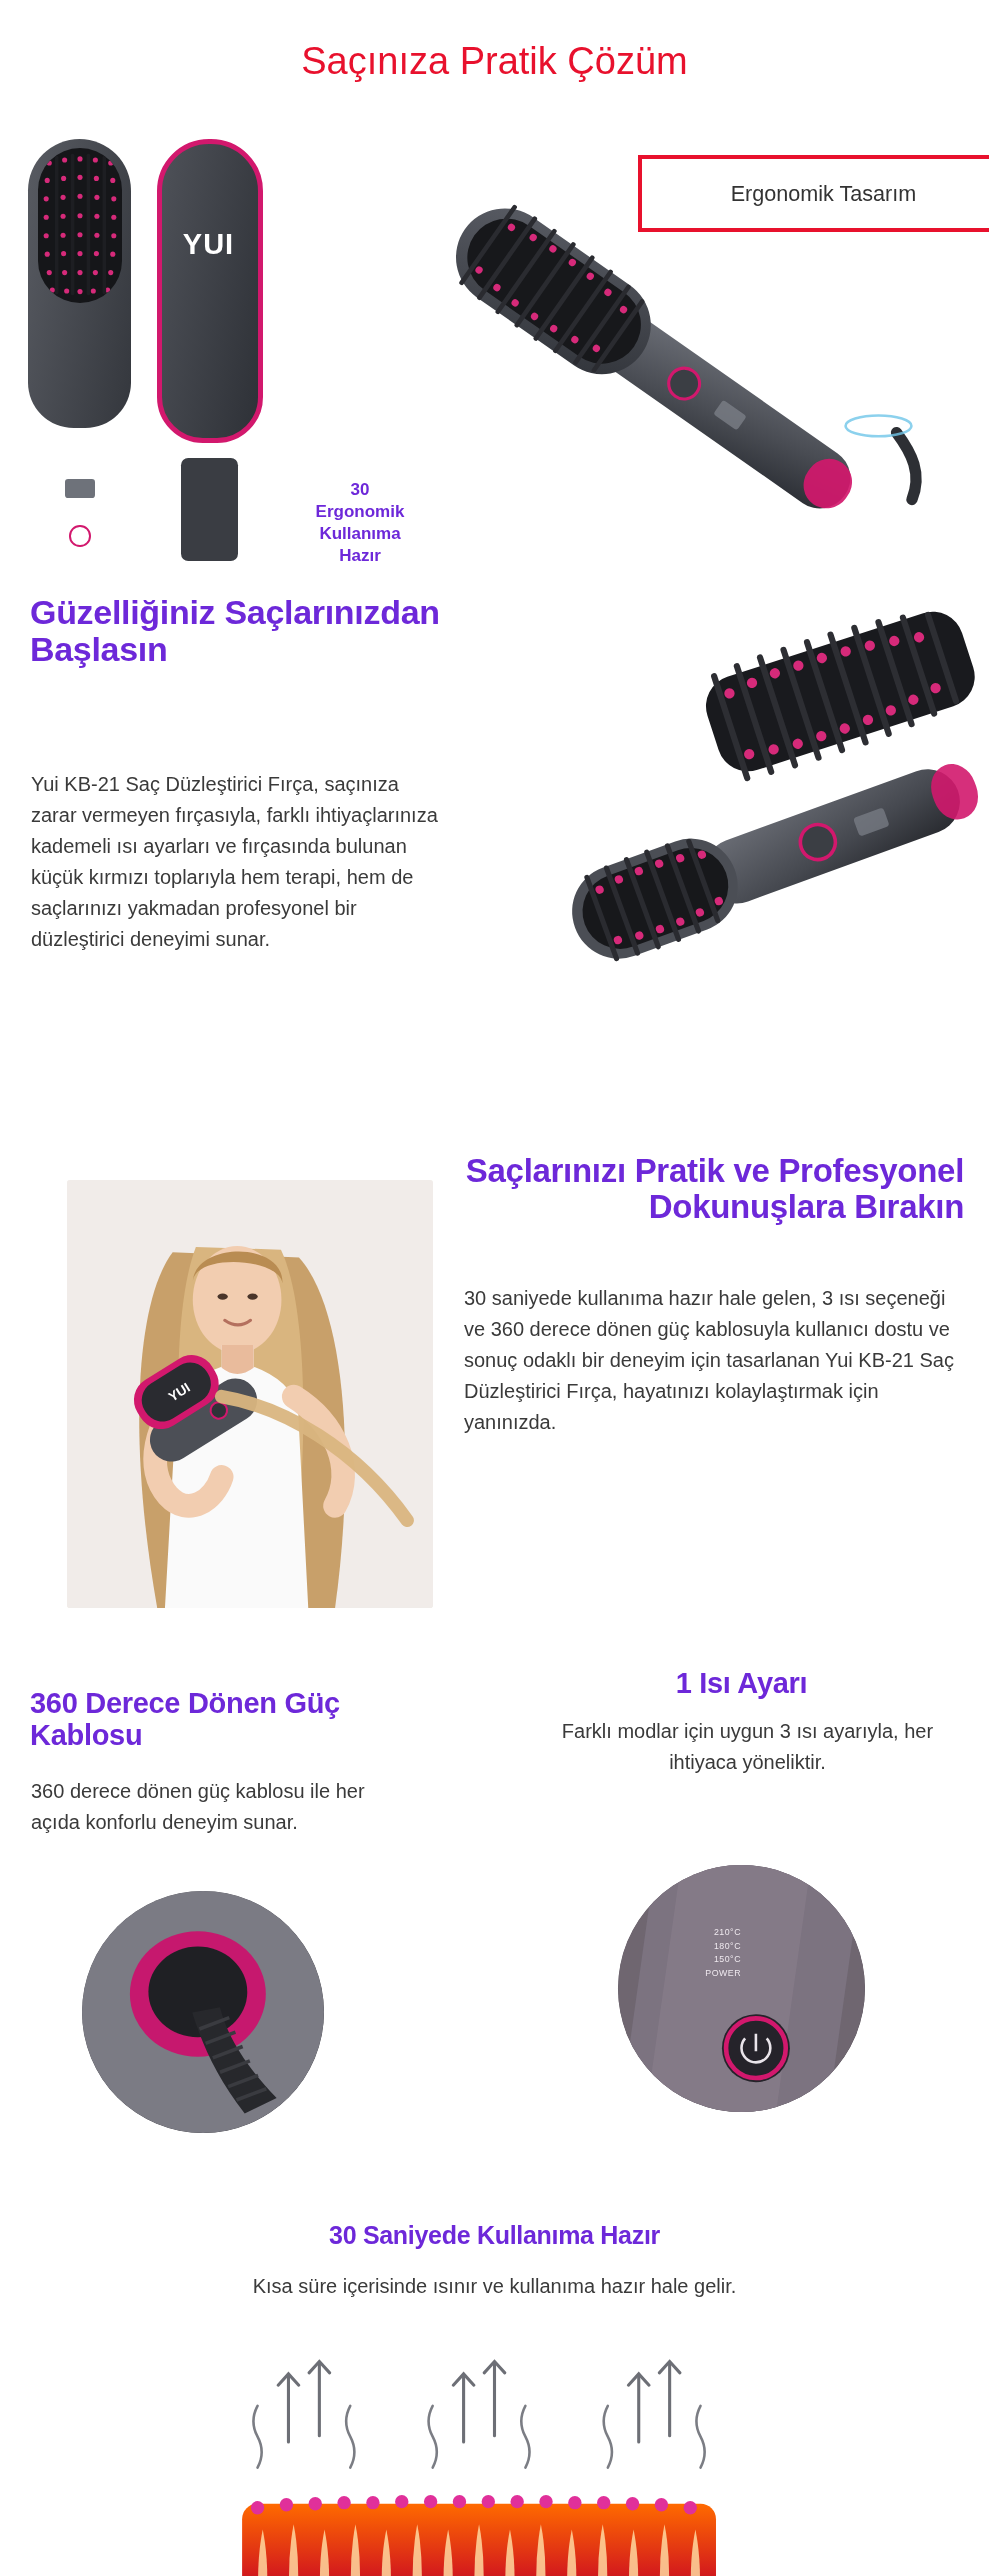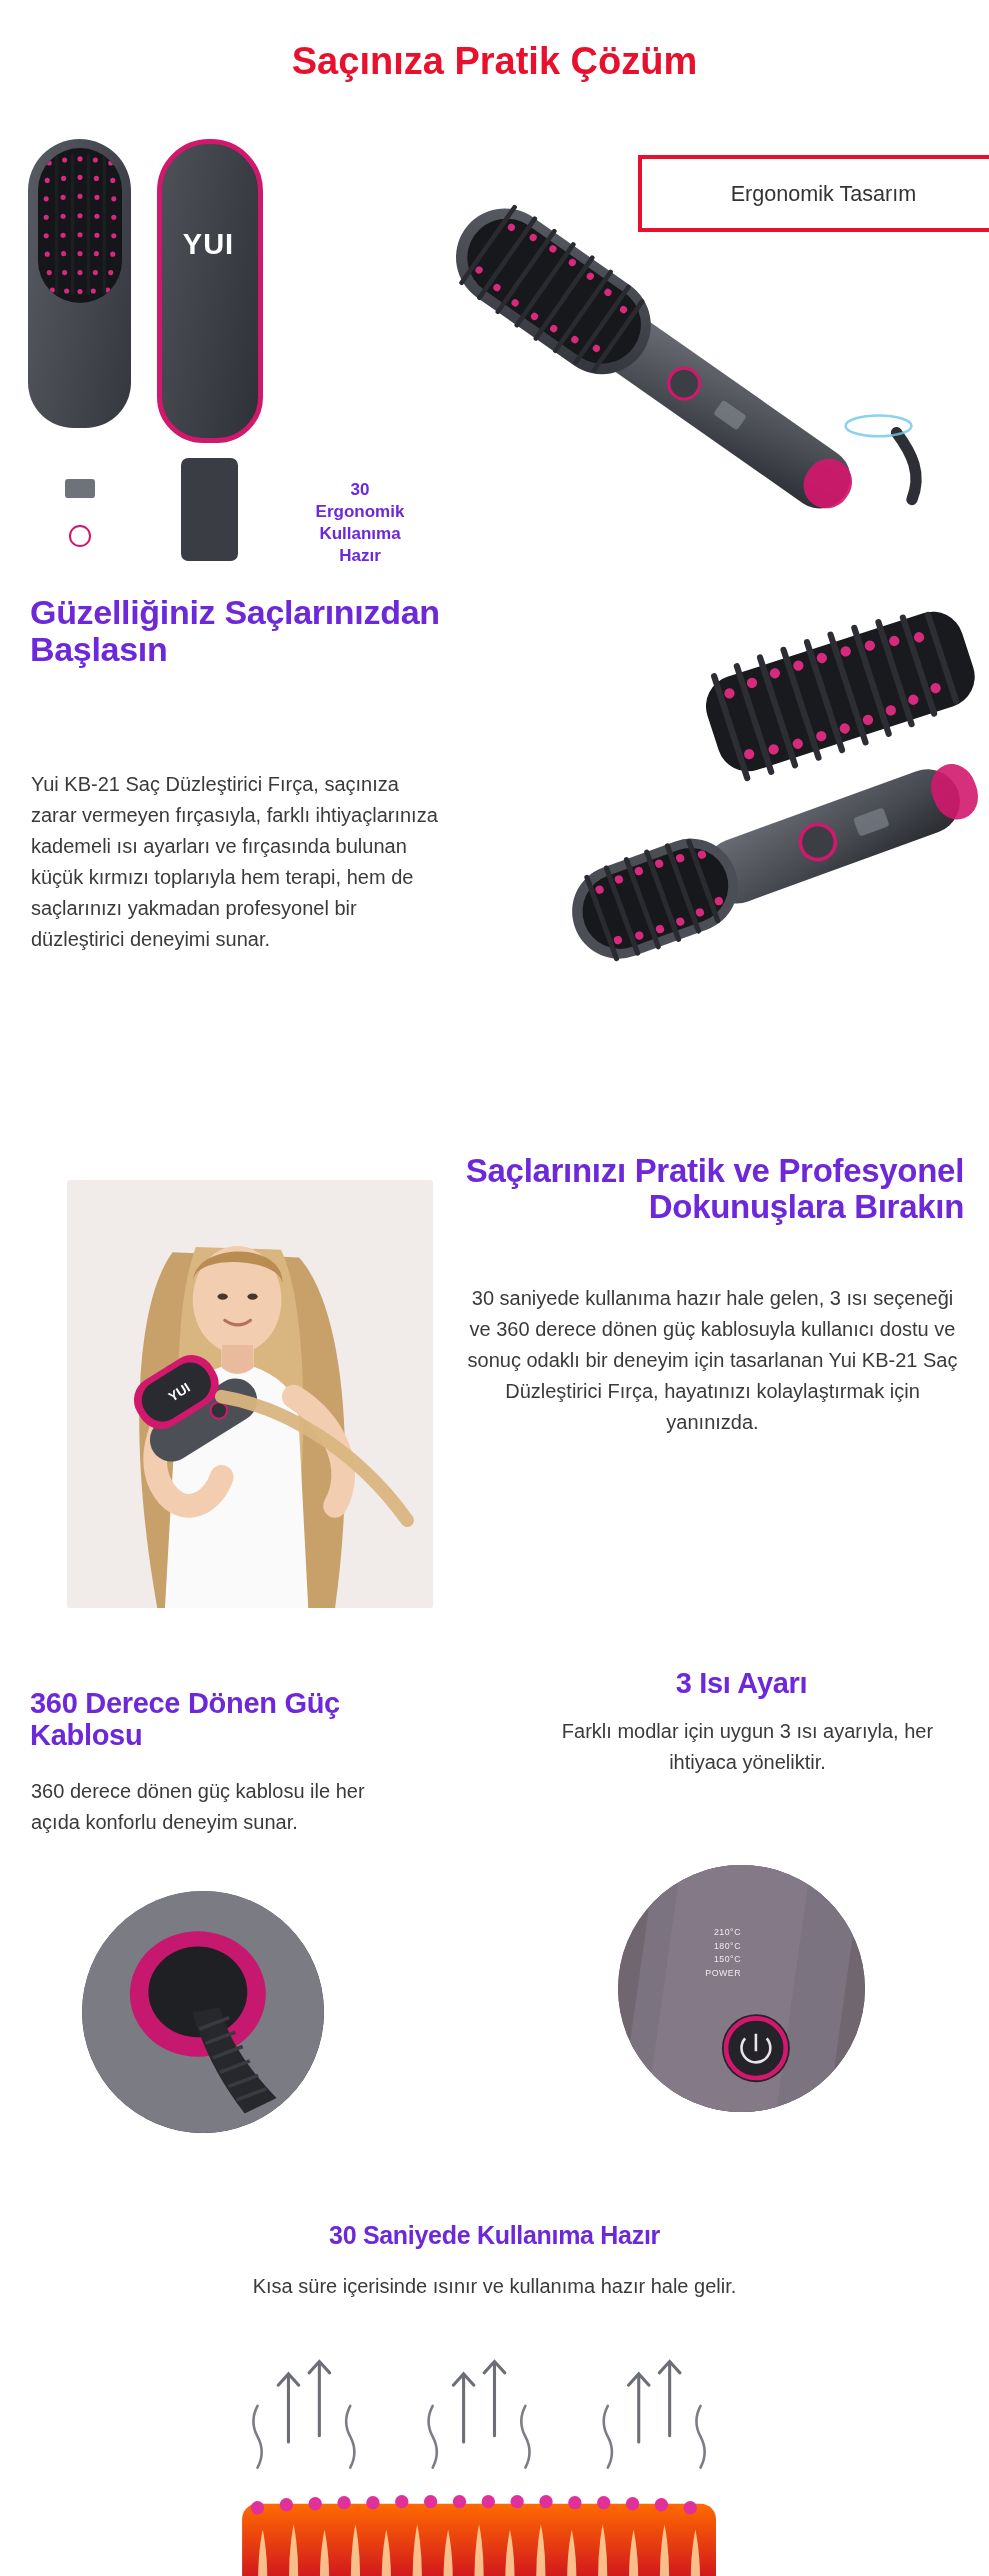--- a/index.html
+++ b/index.html
@@ -26,21 +26,21 @@
     line-height: 1.1;
     letter-spacing: -0.3px;
   }
 
   
   .hero-title {
     position: absolute;
     top: 40px; left: 0; width: 989px;
     text-align: center;
     font-size: 38px;
-    font-weight: bold;
+    font-weight: normal;
     color: #e8112d;
   }
   .ergo-box {
     position: absolute;
     top: 155px;
     left: 638px;
     width: 371px;
     height: 77px;
     border: 4.6px solid #e8112d;
     background: #ffffff;
@@ -96,21 +96,21 @@
   
   .s3-title {
     position: absolute;
     top: 1153px; left: 433px; width: 531px;
     text-align: right;
     font-size: 33px;
   }
   .s3-body {
     position: absolute;
     top: 1283px; left: 464px; width: 497px;
-    text-align: center;
+    text-align: left;
   }
   .model-photo {
     position: absolute;
     top: 1180px; left: 67px;
     width: 366px; height: 428px;
     border-radius: 3.1px;
     overflow: hidden;
     background: linear-gradient(180deg,#f4f1ef 0%, #efe9e4 100%);
   }
 
@@ -413,21 +413,21 @@
       <path d="M300 420 C420 440, 560 520, 660 660" stroke="#d9b57f" stroke-width="26" fill="none" opacity="0.95" stroke-linecap="round"></path>
     </svg>
   </div>
 
   <div class="s3-title headline">Saçlarınızı Pratik ve Profesyonel Dokunuşlara Bırakın</div>
   <div class="s3-body body-text">30 saniyede kullanıma hazır hale gelen, 3 ısı seçeneği ve 360 derece dönen güç kablosuyla kullanıcı dostu ve sonuç odaklı bir deneyim için tasarlanan Yui KB-21 Saç Düzleştirici Fırça, hayatınızı kolaylaştırmak için yanınızda.</div>
 
   <div class="s4l-title headline">360 Derece Dönen Güç Kablosu</div>
   <div class="s4l-body body-text">360 derece dönen güç kablosu ile her açıda konforlu deneyim sunar.</div>
 
-  <div class="s4r-title headline">3 Isı Ayarı</div>
+  <div class="s4r-title headline">1 Isı Ayarı</div>
   <div class="s4r-body body-text">Farklı modlar için uygun 3 ısı ayarıyla, her ihtiyaca yöneliktir.</div>
 
   <div class="circle-photo cp-left">
     <svg width="242" height="242" viewBox="0 0 470 470">
       <circle cx="235" cy="235" r="235" fill="#7b7b84"></circle>
       <circle cx="235" cy="235" r="235" fill="url(#none)"></circle>
       <ellipse cx="225" cy="200" rx="132" ry="122" fill="#c6186e"></ellipse>
       <ellipse cx="225" cy="196" rx="96" ry="88" fill="#1f2024"></ellipse>
       <path d="M214 236 C234 300, 262 362, 316 432 L378 402 C318 340, 282 282, 268 226 Z" fill="#27282c"></path>
       <g stroke="#3a3b40" stroke-width="7">

